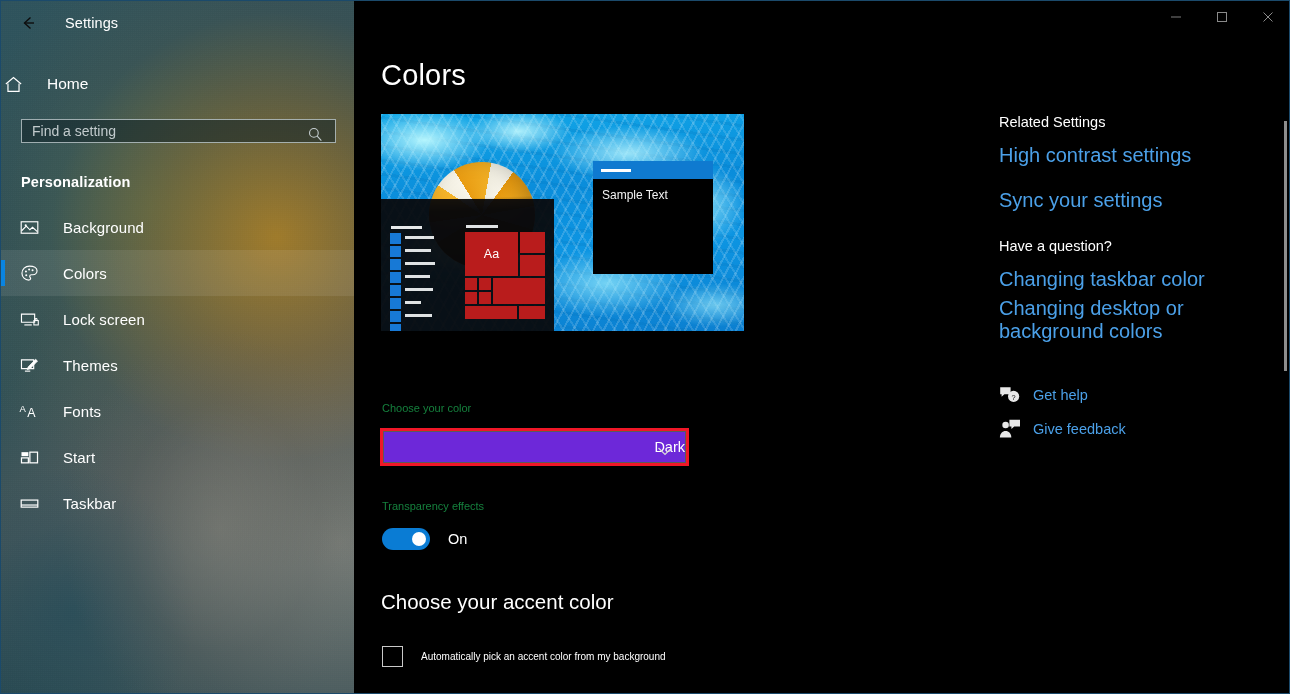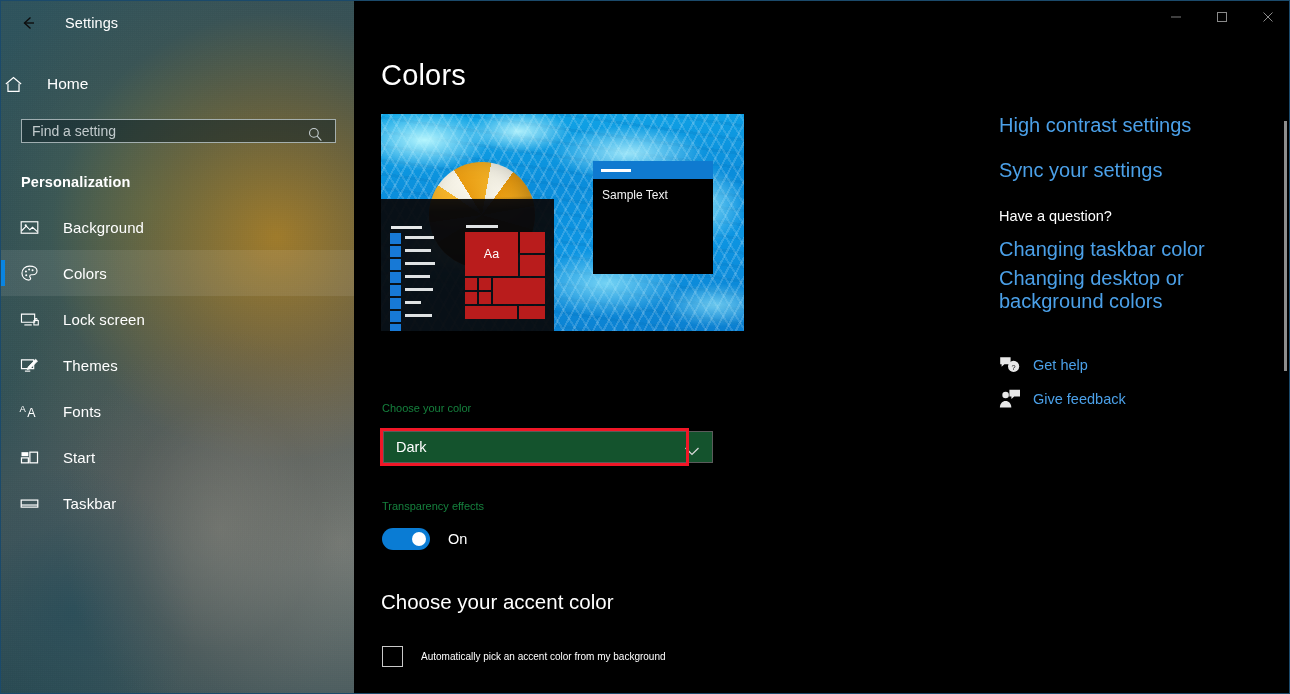--- a/index.html
+++ b/index.html
@@ -286,25 +286,26 @@
   #redbox {
     position: absolute;
     left: 26px; top: 427px;
     width: 309px; height: 38px;
     border: 3px solid #f01727;
     pointer-events: none;
   }
   #color-select {
     position: absolute;
     left: 29px; top: 430px;
-    width: 330px; height: 32px;
-    background: #14532d;
+    width: 303px; height: 32px;
+    background: #6d28d9;
     border: 1px solid #5b5b5b;
     display: flex; align-items: center;
     cursor: pointer;
+    justify-content: flex-end;
   }
   #color-select-value {
     color: #ffffff; font-size: 14.5px;
     margin-left: 12px;
   }
   #color-select-chevron {
     position: absolute; right: 12px; top: 11px;
   }
 
   #toggle-row {
@@ -628,20 +629,21 @@
       <span id="toggle-state">On</span>
     </div>
 
     <h2 id="accent-heading">Choose your accent color</h2>
     <div id="auto-accent-row">
       <span id="auto-accent-box"></span>
       <span id="auto-accent-label">Automatically pick an accent color from my background</span>
     </div>
 
     <div id="rail">
+      <div class="rail-head">Related Settings</div>
       <a class="rail-link">High contrast settings</a>
       <a class="rail-link">Sync your settings</a>
 
       <div class="rail-head" id="have-q-head">Have a question?</div>
       <a class="rail-link tight">Changing taskbar color</a>
       <a class="rail-link">Changing desktop or background colors</a>
 
       <div id="rail-actions">
         <div class="rail-icon-row">
           <span class="ri-ico">

